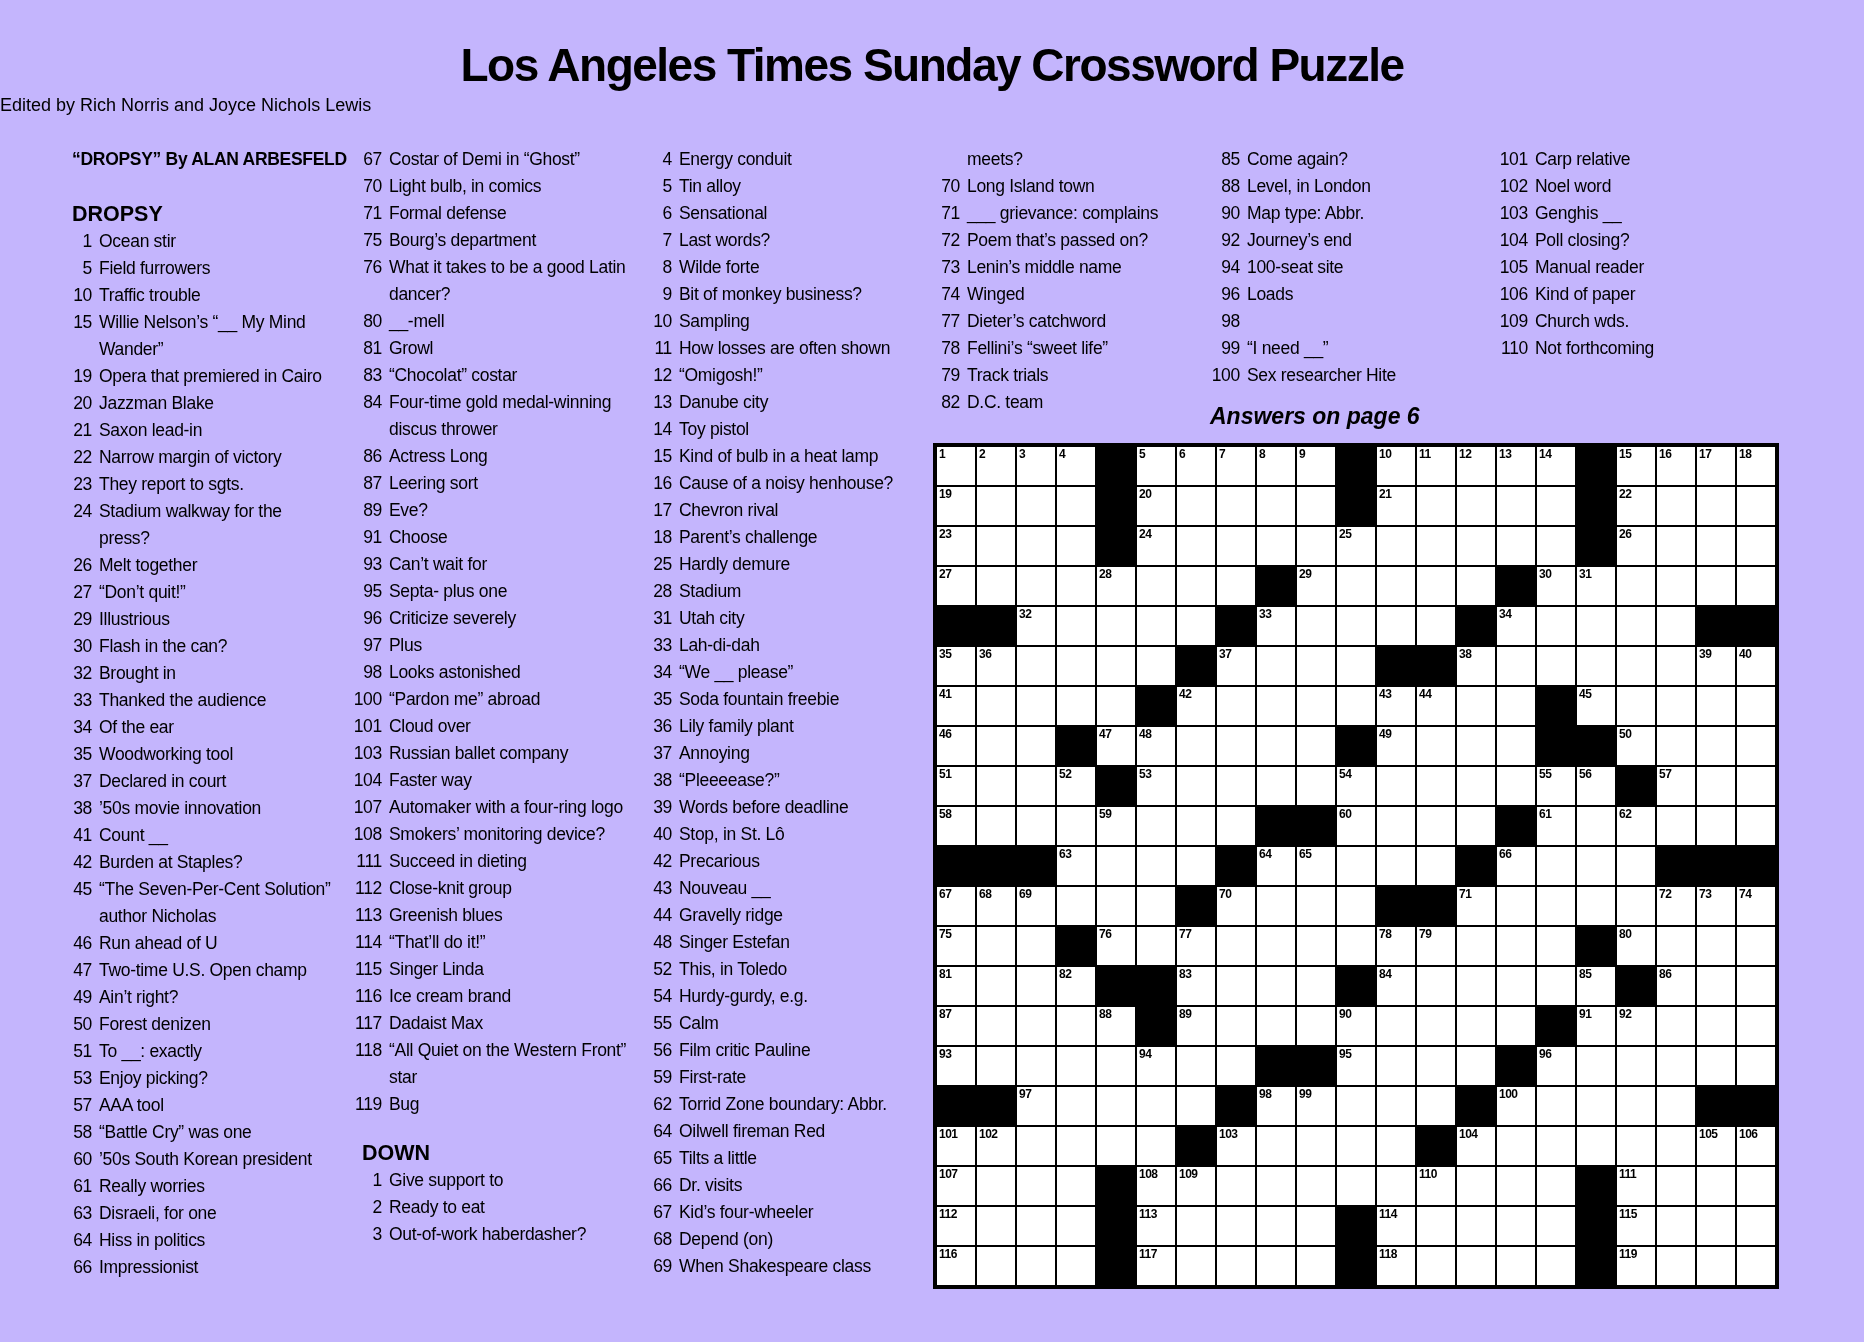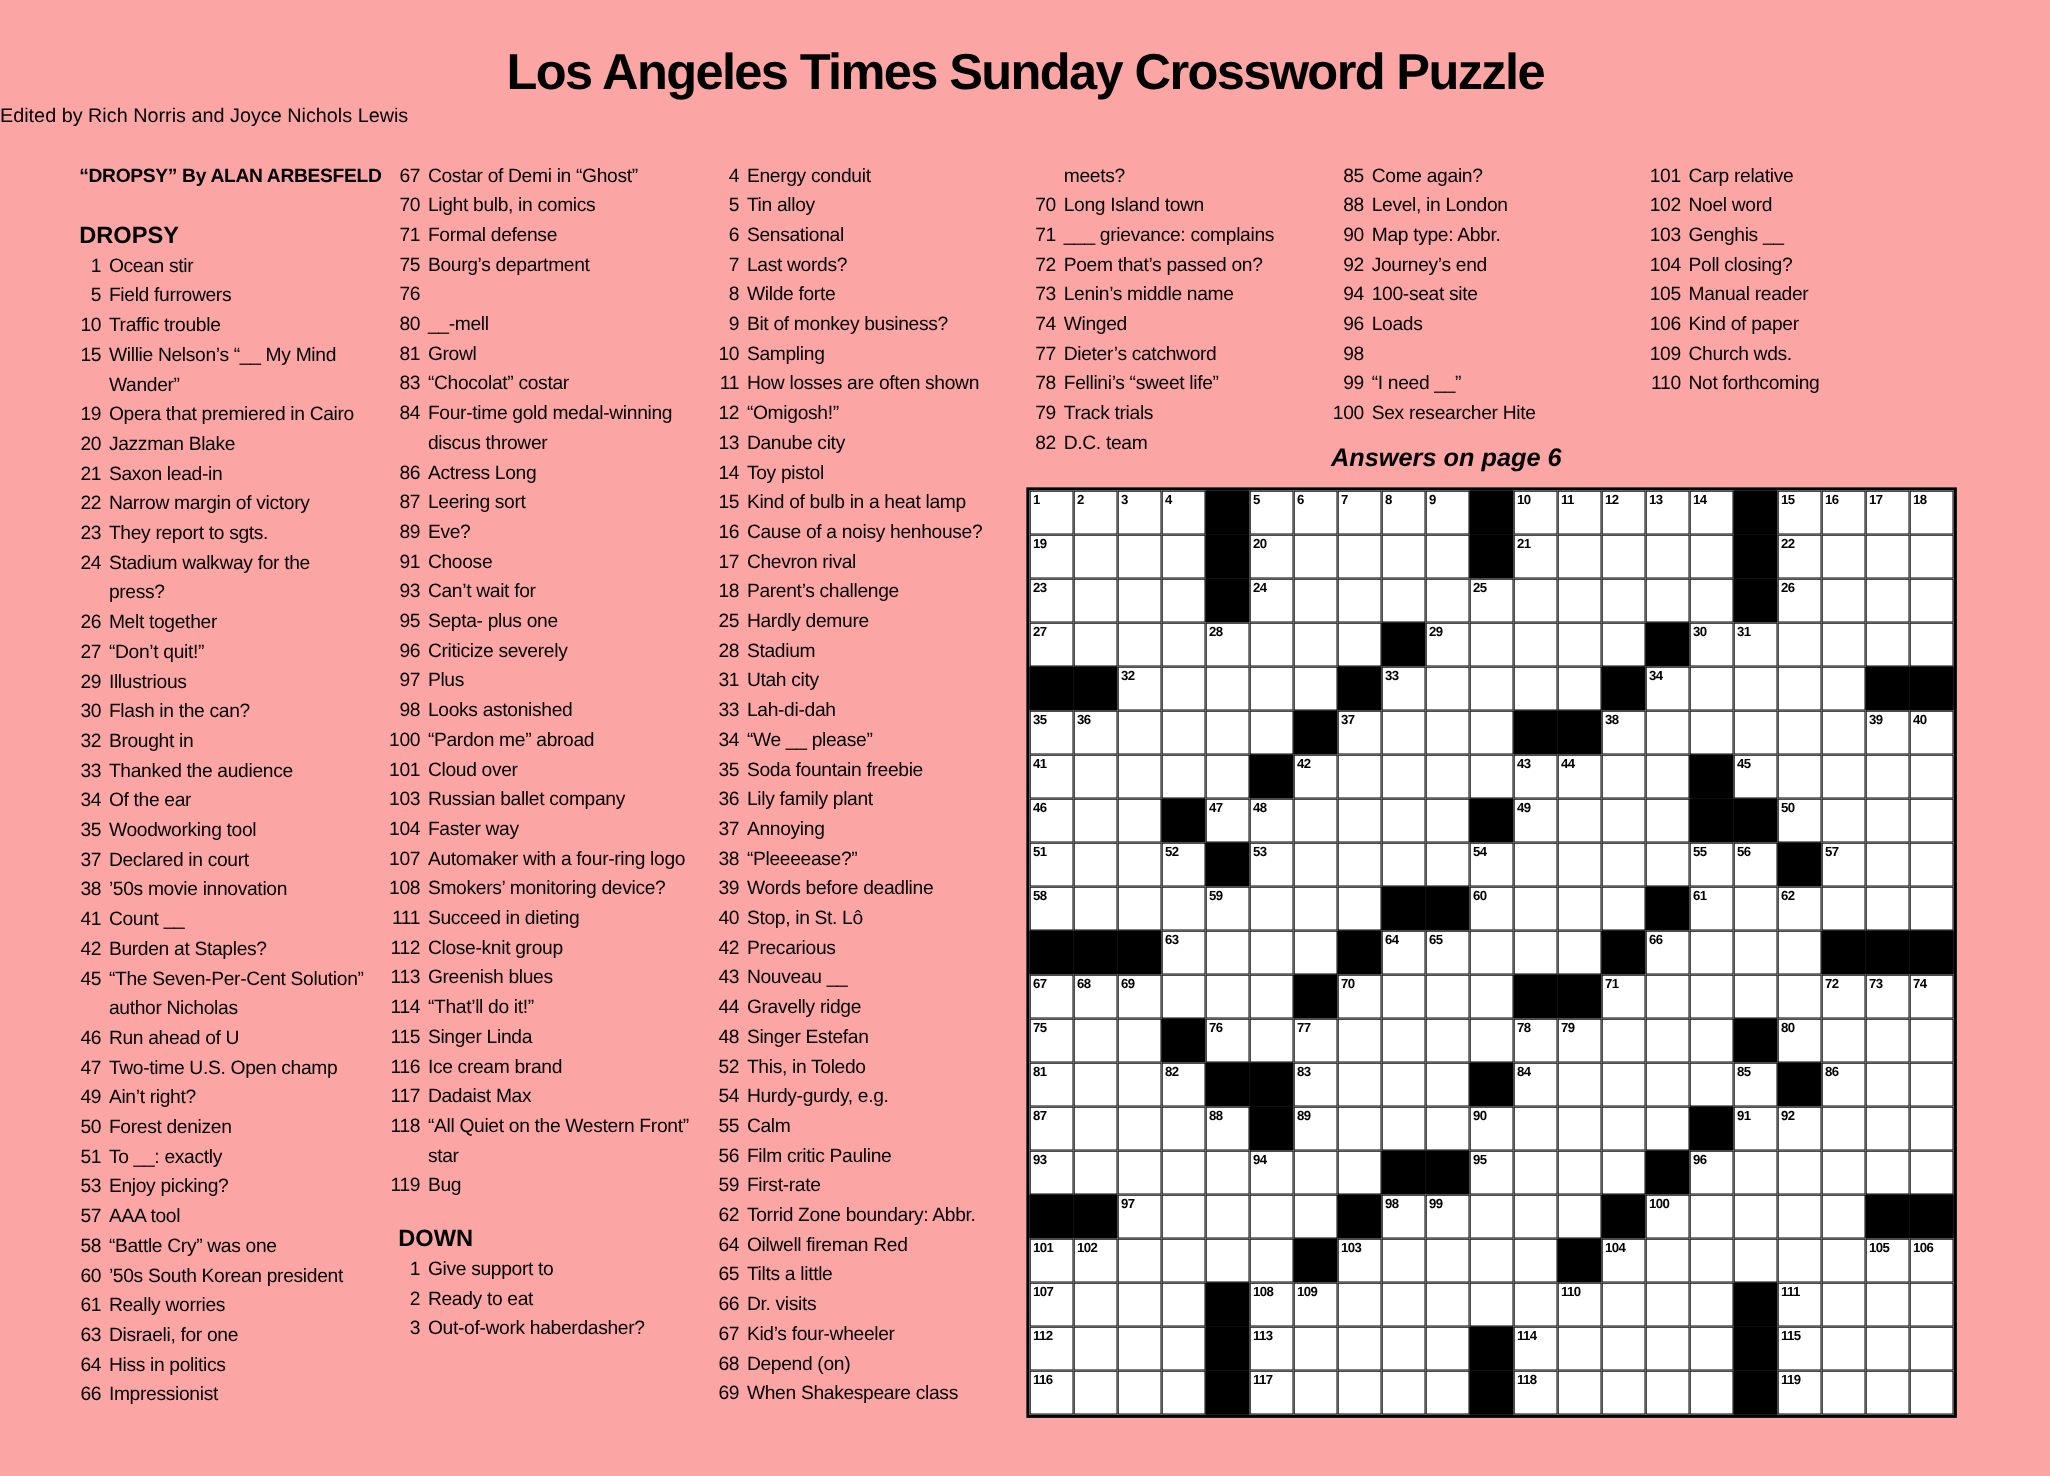--- a/index.html
+++ b/index.html
@@ -1,16 +1,16 @@
 <!DOCTYPE html>
 <html><head>
 <meta charset="utf-8">
 <style>
   html,body{margin:0;padding:0;background:#fff;}
-  .page{position:relative;width:1864px;height:1342px;background:#fca5a5;color:#000;
+  .page{position:relative;width:1864px;height:1342px;background:#c4b5fd;color:#000;
         font-family:"Liberation Sans",sans-serif;text-decoration:underline;overfl ow:hidden;}
   .title{position:absolute;top:38px;left:0;width:100%;text-align:center;
          font-size:46px;font-weight:bold;letter-spacing:-1.5px;}
   .subtitle{position:absolute;top:95px;left:0;width:100%;text-align:left;font-size:18px;}
   .cluecol{position:absolute;top:146px;width:277px;font-size:17.5px;line-height:27px;
            letter-spacing:-0.3px;}
   #col-1{left:60px}#col-2{left:350px}#col-3{left:640px}
   #col-4{left:928px}#col-5{left:1208px}#col-6{left:1496px}
   .byline{font-weight:bold;padding-left:12px;white-space:nowrap;}
   .sechead{font-weight:900;font-size:21.5px;padding-left:12px;letter-spacing:0;}
@@ -194,20 +194,21 @@
       <div class="clue">
         <span class="cn">71</span>
         <span class="ct">Formal defense</span>
       </div>
       <div class="clue">
         <span class="cn">75</span>
         <span class="ct">Bourg’s department</span>
       </div>
       <div class="clue">
         <span class="cn">76</span>
+        <span class="ct">What it takes to be a good Latin dancer?</span>
       </div>
       <div class="clue">
         <span class="cn">80</span>
         <span class="ct">__-mell</span>
       </div>
       <div class="clue">
         <span class="cn">81</span>
         <span class="ct">Growl</span>
       </div>
       <div class="clue">

